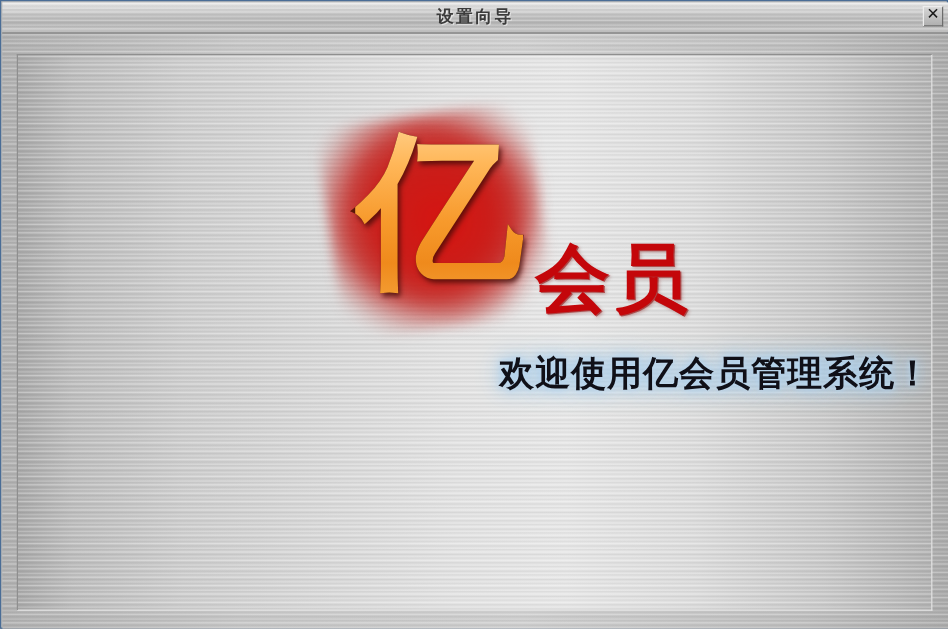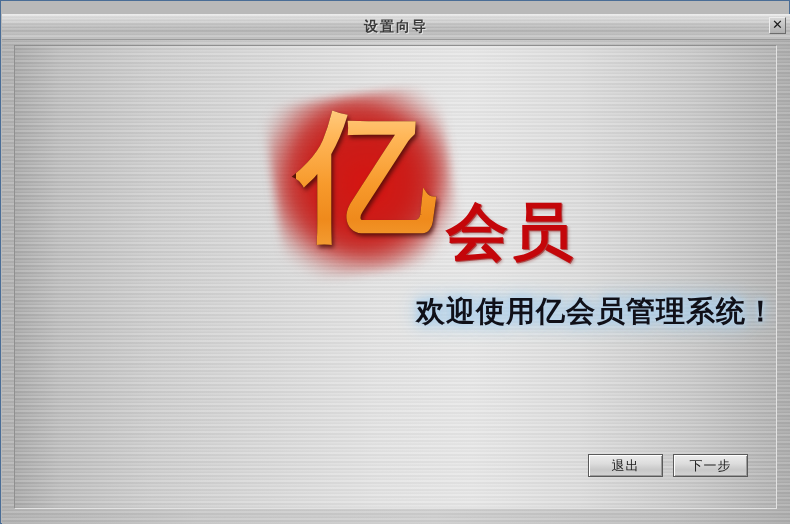--- a/index.html
+++ b/index.html
@@ -35,21 +35,21 @@
         rgba(255,255,255,0.00) 4px,
         rgba(255,255,255,0.18) 5px,
         rgba(0,0,0,0.035) 6px,
         rgba(255,255,255,0.00) 7px
       );
   }
 
   
   #titlebar {
     position: absolute;
-    left: 1px; top: 13px;
+    left: 1px; top: 1px;
     width: 788px;
     height: 26px;
     box-sizing: border-box;
     border-bottom: 1px solid #6f6f6f;
     background:
       repeating-linear-gradient(
         to bottom,
         rgba(255,255,255,0.00) 0px,
         rgba(255,255,255,0.33) 1px,
         rgba(255,255,255,0.00) 2px,
@@ -326,19 +326,15 @@
     <div id="logo">
       <div id="logo-brush"></div>
       <div id="logo-brush2"></div>
       <div id="logo-yi-outline">亿</div>
       <div id="logo-yi">亿</div>
       <div id="logo-huiyuan">会员</div>
     </div>
 
     <div id="welcome-text">欢迎使用亿会员管理系统！</div>
 
-    <div id="button-row">
-      <button class="wizard-button">退出</button>
-      <button class="wizard-button">下一步</button>
-    </div>
 
   </div>
 </div>
 
 </body></html>

